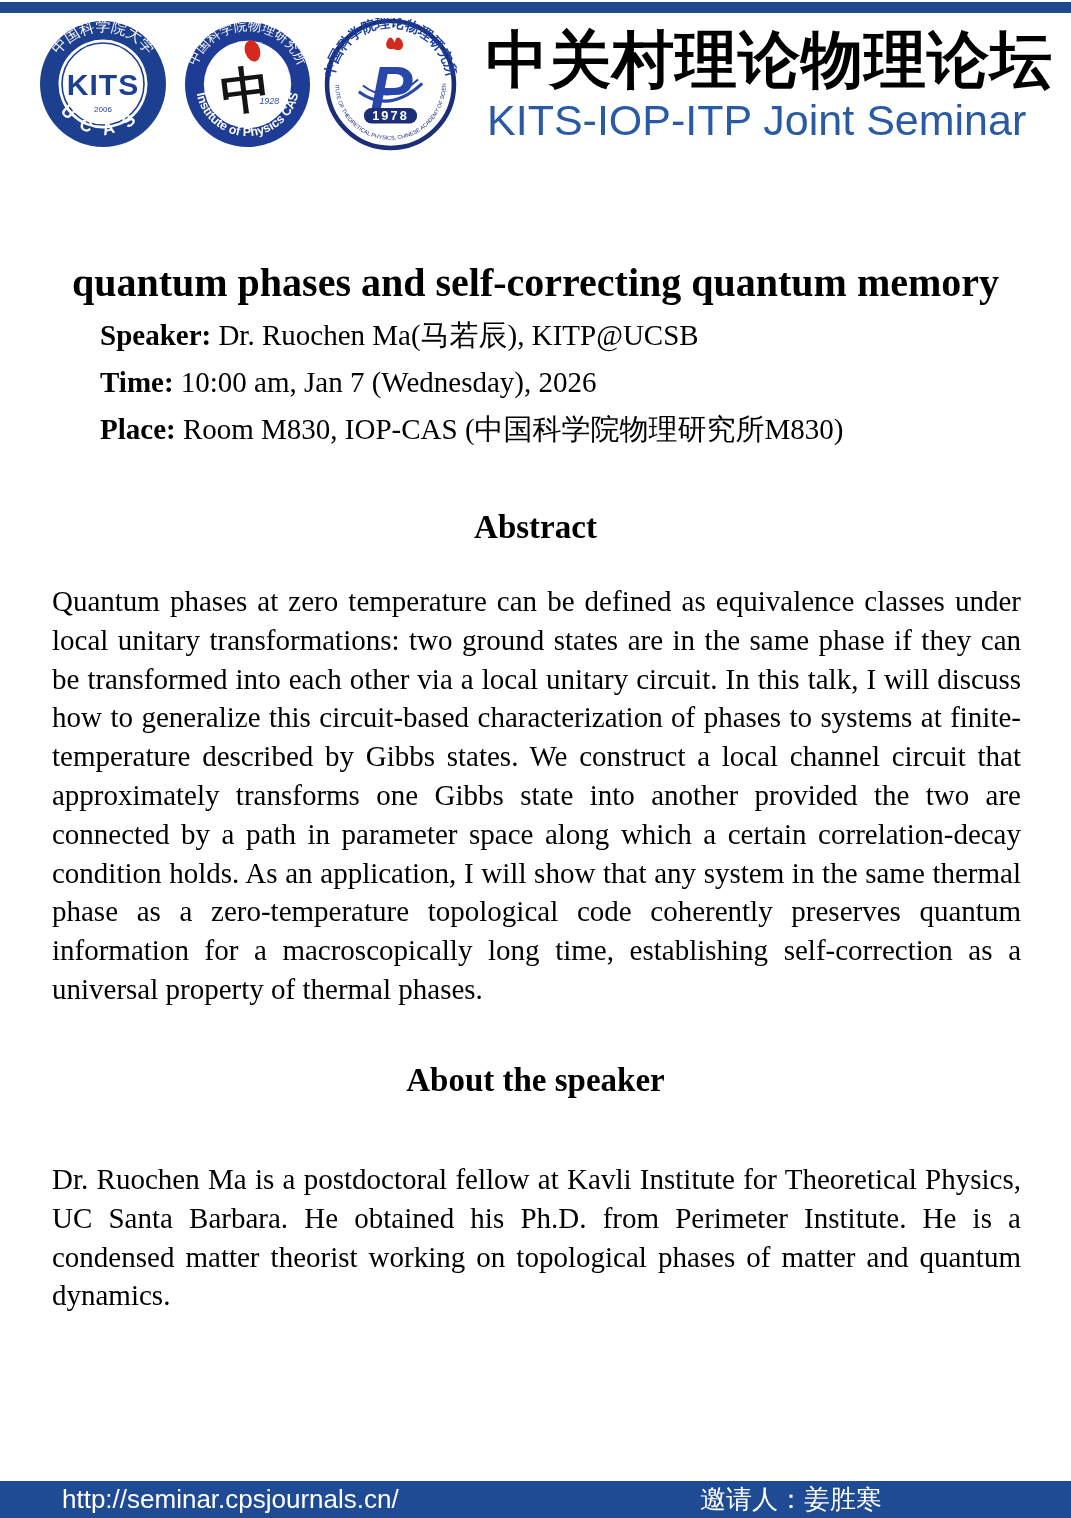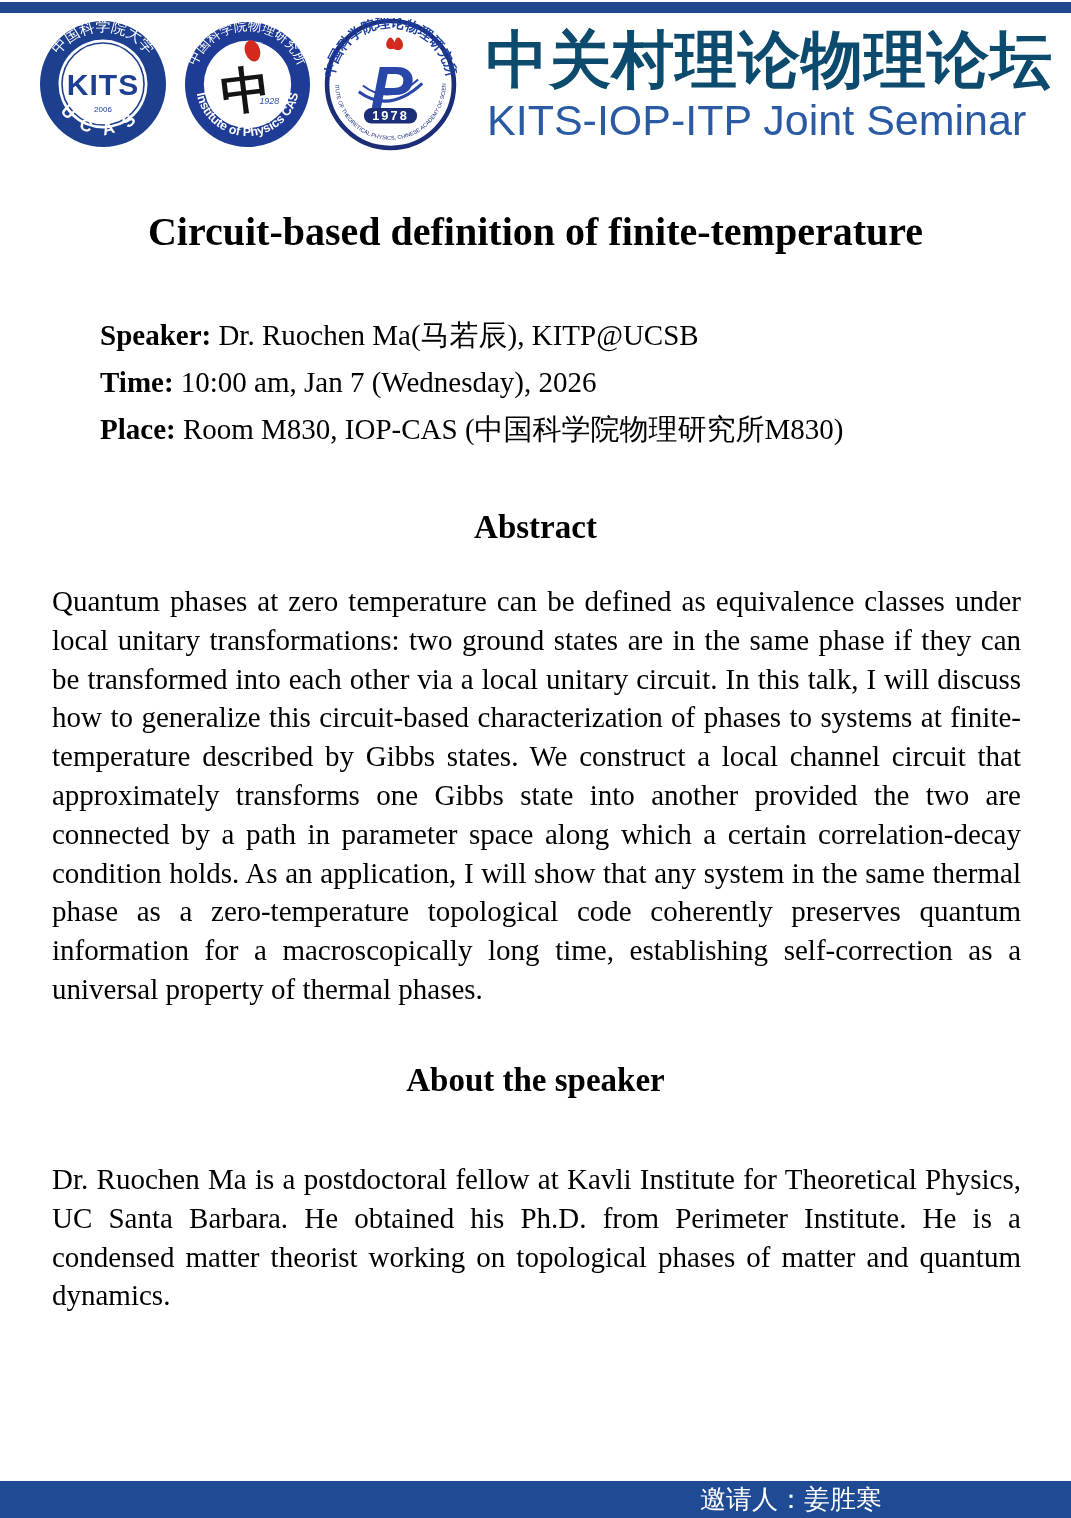--- a/index.html
+++ b/index.html
@@ -10,21 +10,21 @@
   }
   .topbar{
     position:absolute;top:2px;left:0;width:1071px;height:11px;
     background:#20488e;
   }
   
   .logo{position:absolute;}
   .header-title-zh{
     position:absolute;left:486px;top:26px;width:560px;
     font-family:"Liberation Sans","DejaVu Sans",sans-serif;
-    font-size:62px;line-height:68px;font-weight:600;color:#0c4a6e;
+    font-size:62px;line-height:68px;font-weight:600;color:#000000;
     letter-spacing:1px;white-space:nowrap;
   }
   .header-title-en{
     position:absolute;left:487px;top:97px;width:560px;
     font-family:"Liberation Sans","DejaVu Sans",sans-serif;
     font-size:43px;line-height:46px;font-weight:500;color:#2b5aa5;
     white-space:nowrap;
   }
   
   .seminar-title{
@@ -125,21 +125,22 @@
     <path d="M 38 66 Q 64 86 92 60" stroke="#2847a8" stroke-width="2" fill="none"></path>
     <rect x="39" y="88" width="52" height="15" rx="7.5" fill="#1c2e78"></rect>
     <text x="65" y="100" font-size="12.5" font-weight="bold" fill="#ffffff" text-anchor="middle" letter-spacing="2">1978</text>
   </svg>
 </div>
 
 <div class="header-title-zh">中关村理论物理论坛</div>
 <div class="header-title-en">KITS-IOP-ITP Joint Seminar</div>
 
 <div class="seminar-title">
-  <span>Circuit-based definition of finite-temperature</span><br>
+  <br>
+  <span>quantum phases and self-correcting quantum memory</span>
 </div>
 
 <div class="info-block">
   <div class="info-line">
     <span class="info-label">Speaker:</span>
     <span>Dr. Ruochen Ma(马若辰), KITP@UCSB</span>
   </div>
   <div class="info-line">
     <span class="info-label">Time:</span>
     <span>10:00 am, Jan 7 (Wednesday), 2026</span>
@@ -150,14 +151,15 @@
   </div>
 </div>
 
 <div class="section-heading abstract-heading">Abstract</div>
 <div class="body-para abstract-body">Quantum phases at zero temperature can be defined as equivalence classes under local unitary transformations: two ground states are in the same phase if they can be transformed into each other via a local unitary circuit. In this talk, I will discuss how to generalize this circuit-based characterization of phases to systems at finite-temperature described by Gibbs states. We construct a local channel circuit that approximately transforms one Gibbs state into another provided the two are connected by a path in parameter space along which a certain correlation-decay condition holds. As an application, I will show that any system in the same thermal phase as a zero-temperature topological code coherently preserves quantum information for a macroscopically long time, establishing self-correction as a universal property of thermal phases.</div>
 
 <div class="section-heading about-heading">About the speaker</div>
 <div class="body-para about-body">Dr. Ruochen Ma is a postdoctoral fellow at Kavli Institute for Theoretical Physics, UC Santa Barbara. He obtained his Ph.D. from Perimeter Institute. He is a condensed matter theorist working on topological phases of matter and quantum dynamics.</div>
 
 <div class="footer">
+  <span class="footer-url">http://seminar.cpsjournals.cn/</span>
   <span class="footer-inviter">邀请人：姜胜寒</span>
 </div>
 
 </body></html>

